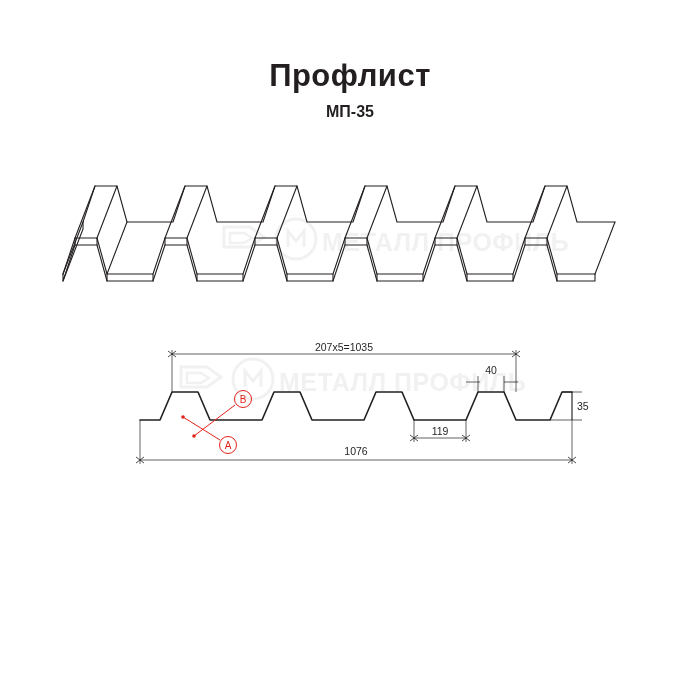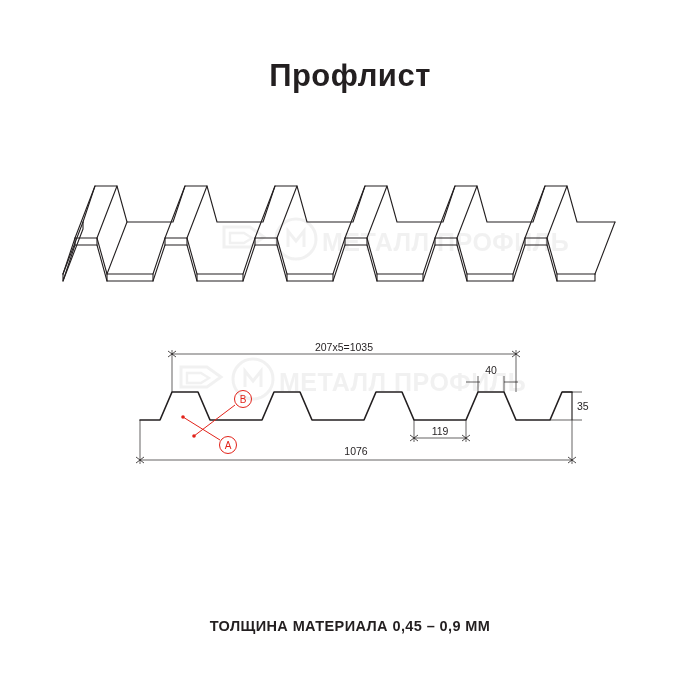--- a/index.html
+++ b/index.html
@@ -84,20 +84,21 @@
     fill: #e2231a;
     font-weight: normal;
   }
 </style>
 </head>
 <body>
 
 <div class="page">
 
   <div class="title">Профлист</div>
+  <div class="subtitle">МП-35</div>
 
   <div class="wm wm1">
     <svg width="300" height="95" viewBox="0 0 300 95">
       <g opacity="0.5">
         <g transform="translate(2,18)">
           <path d="M4 22 L4 4 L30 4 L44 14 L30 24 L4 24 Z" fill="none" stroke="#e4e4e4" stroke-width="3"></path>
           <path d="M10 10 L24 10 L32 15 L24 20 L10 20 Z" fill="none" stroke="#e4e4e4" stroke-width="2.4"></path>
         </g>
         <circle cx="78" cy="34" r="20" fill="none" stroke="#e4e4e4" stroke-width="3"></circle>
         <path d="M70 42 L70 26 L78 36 L86 26 L86 42" fill="none" stroke="#e4e4e4" stroke-width="3"></path>
@@ -260,15 +261,14 @@
       <g stroke="#e2231a" stroke-width="1" fill="none">
         <path d="M63 75 L100 98"></path>
         <circle cx="108" cy="103" r="8.5"></circle>
       </g>
       <circle cx="63" cy="75" r="1.8" fill="#e2231a" stroke="none"></circle>
       <text class="callout-text" x="108" y="107" text-anchor="middle">A</text>
 
     </svg>
   </div>
 
-  <div class="footnote">ТОЛЩИНА МАТЕРИАЛА 0,45 – 0,9 ММ</div>
 
 </div>
 
 </body></html>

